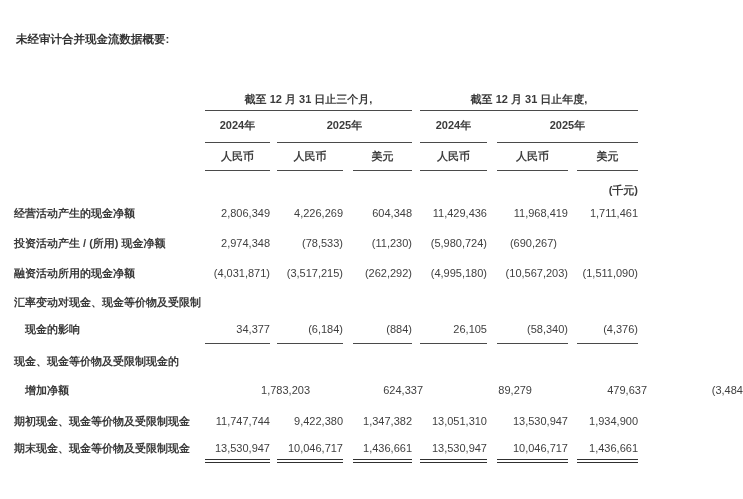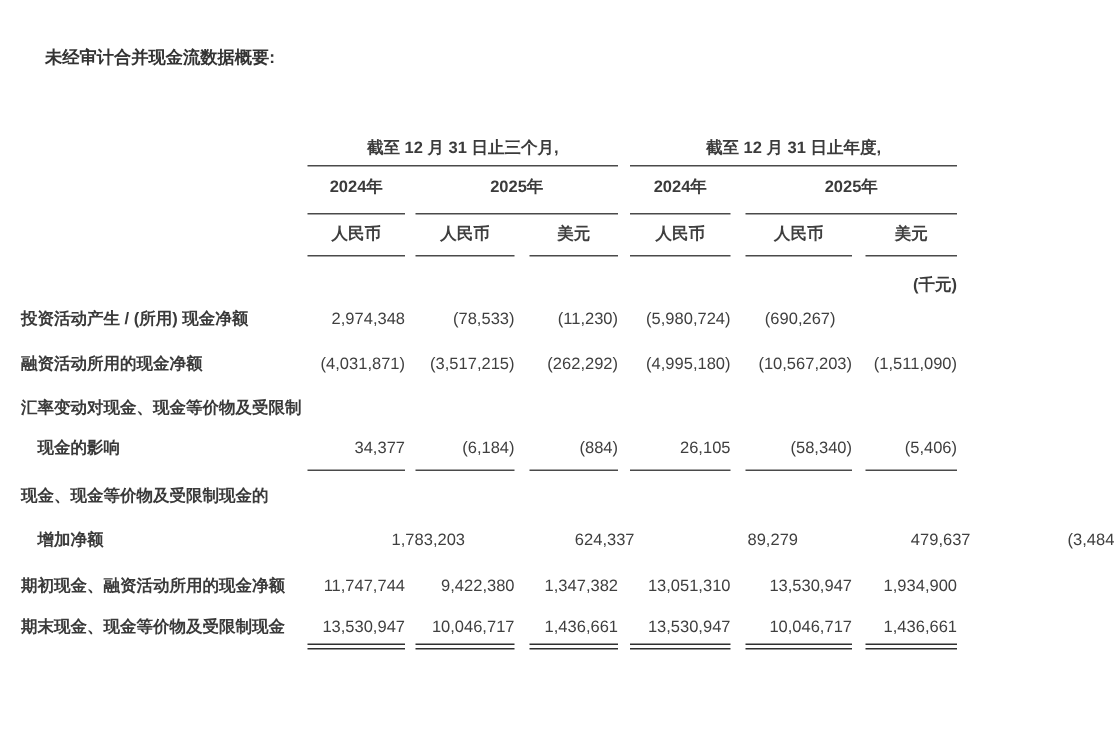--- a/index.html
+++ b/index.html
@@ -9,21 +9,21 @@
     width: 743px;
     height: 499px;
     background: #ffffff;
     font-family: "Liberation Sans", sans-serif;
     font-size: 11px;
     color: #3b3b3b;
     overflow: hidden;
   }
   .doc-title {
     position: absolute;
-    left: 30px;
+    left: 16px;
     top: 33px;
     font-size: 11.5px;
     font-weight: 700;
     line-height: 13px;
     color: #333333;
   }
   .fintable {
     position: absolute;
     left: 14px;
     top: 93px;
@@ -142,20 +142,29 @@
       <div class="ccell num c4">人民币</div>
       <div class="ccell num c5">人民币</div>
       <div class="ccell num c6">美元</div>
     </div>
 
     <div class="row unit-row">
       <div class="spacer"></div>
       <div class="unit-cell">(千元)</div>
     </div>
 
+    <div class="row r-std">
+      <div class="lbl">经营活动产生的现金净额</div>
+      <div class="num c1">2,806,349</div>
+      <div class="num c2">4,226,269</div>
+      <div class="num c3">604,348</div>
+      <div class="num c4">11,429,436</div>
+      <div class="num c5">11,968,419</div>
+      <div class="num c6">1,711,461</div>
+    </div>
 
     <div class="row r-std">
       <div class="lbl">投资活动产生 / (所用) 现金净额</div>
       <div class="num c1">2,974,348</div>
       <div class="num c2">(78,533)</div>
       <div class="num c3">(11,230)</div>
       <div class="num c4">(5,980,724)</div>
       <div class="num c6">(690,267)</div>
     </div>
 
@@ -172,38 +181,38 @@
     <div class="row r-lblonly">
       <div class="lbl" style="width:715px">汇率变动对现金、现金等价物及受限制</div>
     </div>
     <div class="row r-fx2">
       <div class="lbl indent">现金的影响</div>
       <div class="num c1 u">34,377</div>
       <div class="num c2 u">(6,184)</div>
       <div class="num c3 u">(884)</div>
       <div class="num c4 u">26,105</div>
       <div class="num c5 u">(58,340)</div>
-      <div class="num c6 u">(5,406)</div>
+      <div class="num c6 u">(4,376)</div>
     </div>
 
     <div class="row r-net1">
       <div class="lbl" style="width:715px">现金、现金等价物及受限制现金的</div>
     </div>
     <div class="row r-net2">
       <div class="lbl indent">增加净额</div>
       <div class="num c1">1,783,203</div>
       <div class="num c2">624,337</div>
       <div class="num c3">89,279</div>
       <div class="num c4">479,637</div>
       <div class="num c5">(3,484,230)</div>
       <div class="num c6">(498,239)</div>
     </div>
 
     <div class="row r-std">
-      <div class="lbl">期初现金、融资活动所用的现金净额</div>
+      <div class="lbl">期初现金、现金等价物及受限制现金</div>
       <div class="num c1">11,747,744</div>
       <div class="num c2">9,422,380</div>
       <div class="num c3">1,347,382</div>
       <div class="num c4">13,051,310</div>
       <div class="num c5">13,530,947</div>
       <div class="num c6">1,934,900</div>
     </div>
 
     <div class="row r-last">
       <div class="lbl">期末现金、现金等价物及受限制现金</div>

